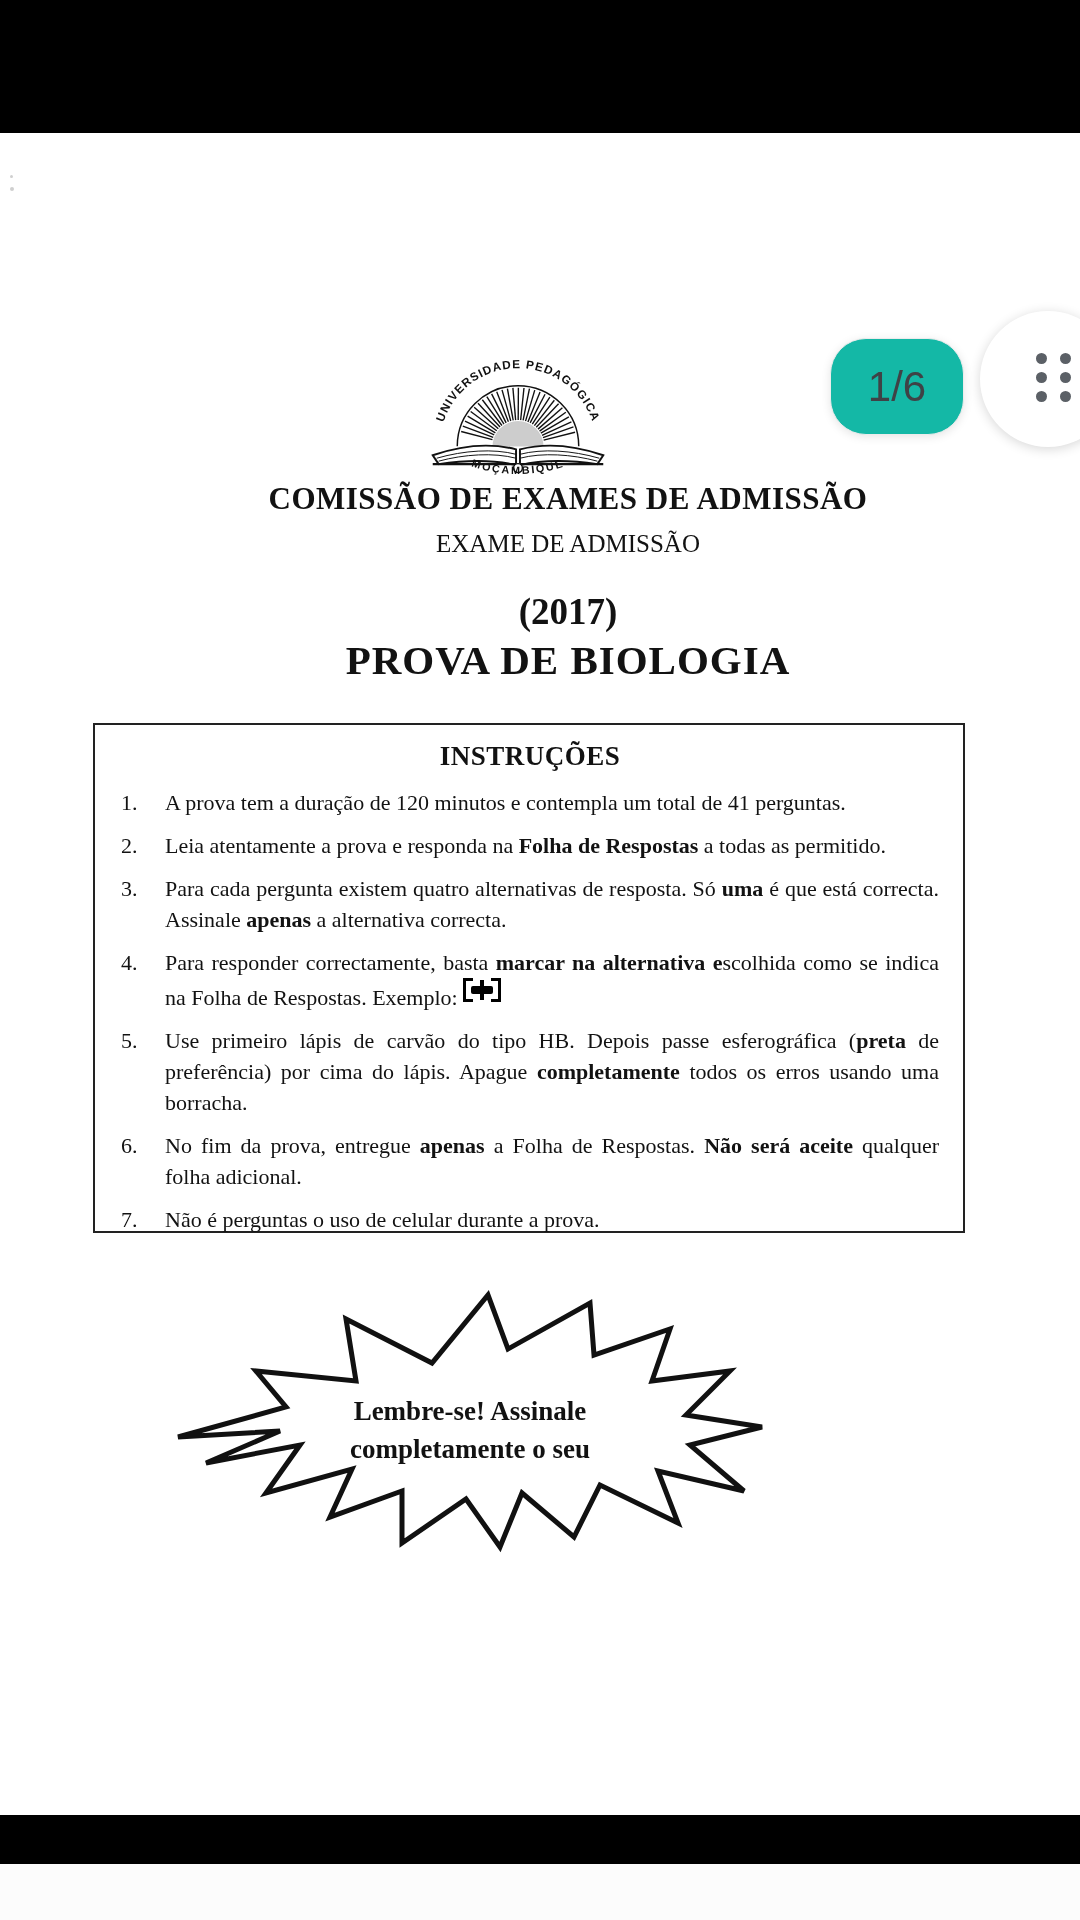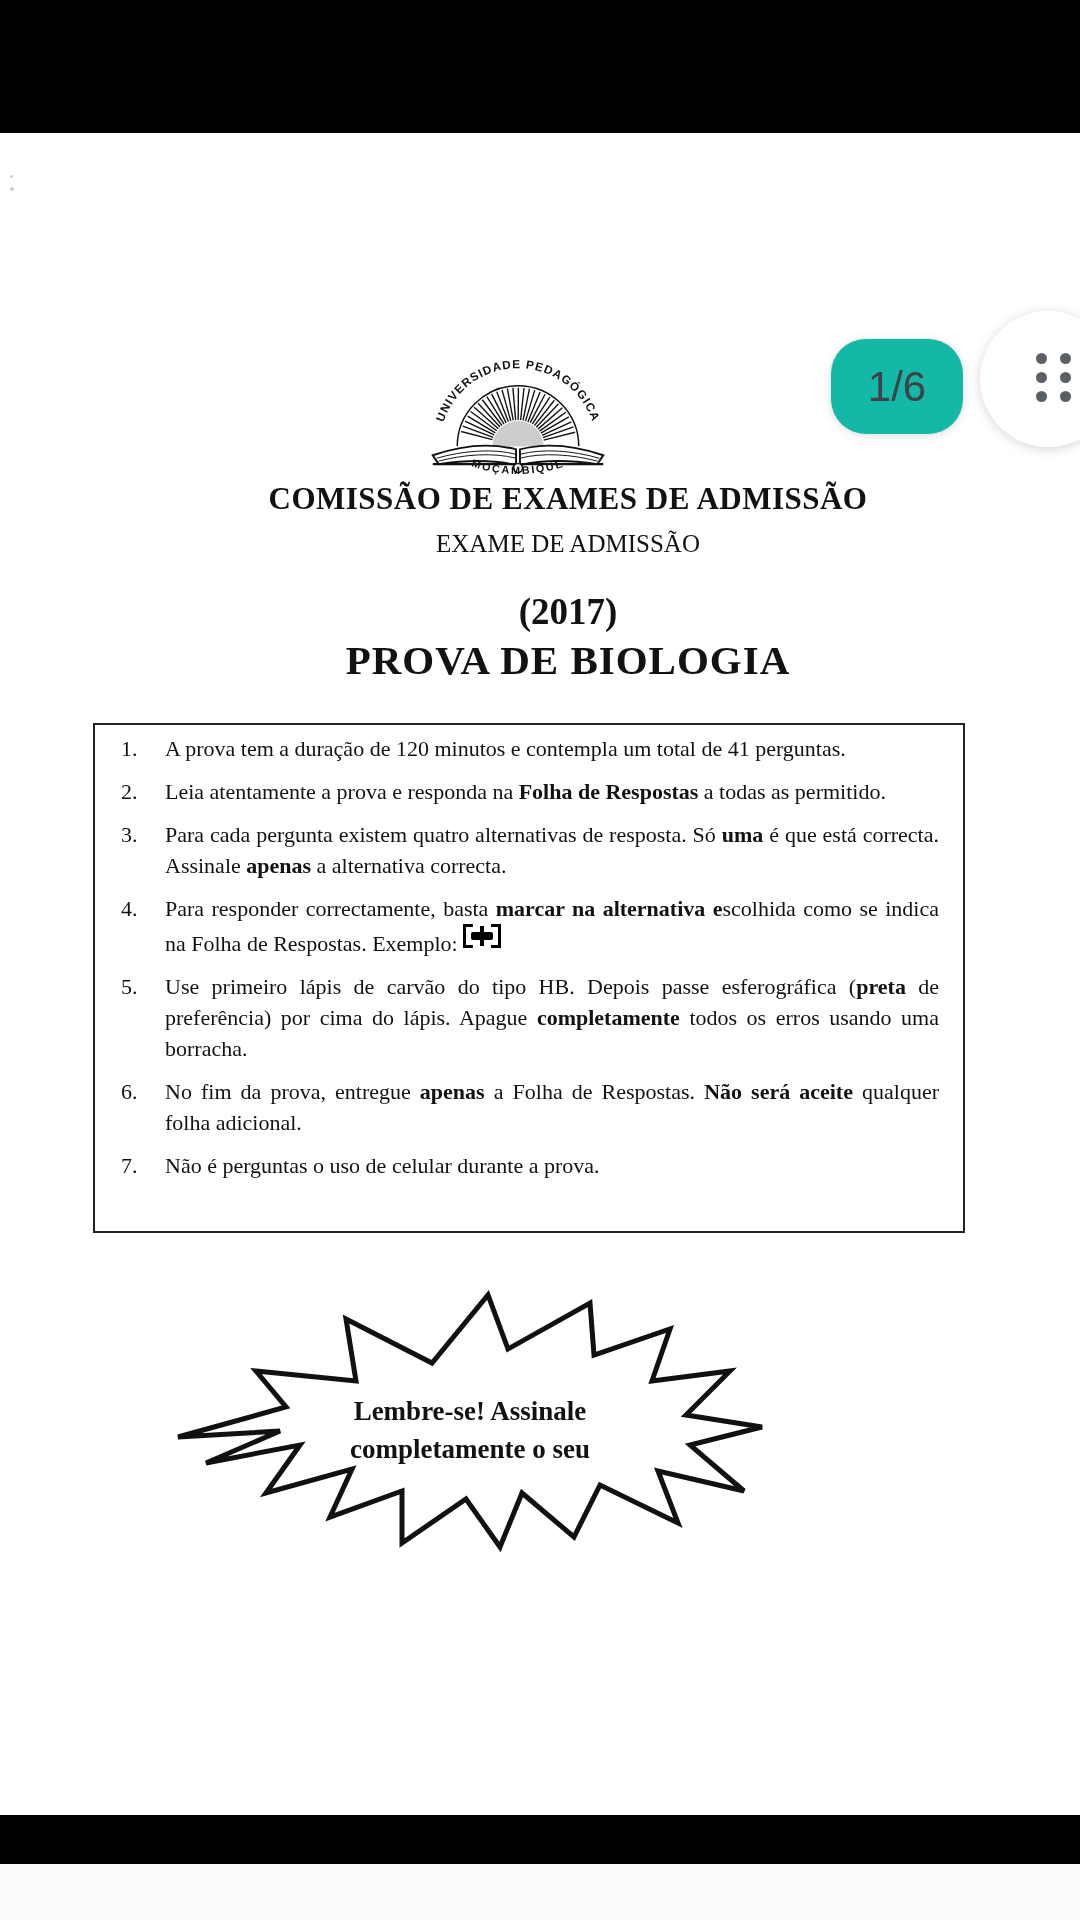--- a/index.html
+++ b/index.html
@@ -133,20 +133,21 @@
       </text>
     </svg>
   </div>
 
   <div id="org-title" class="cline">COMISSÃO DE EXAMES DE ADMISSÃO</div>
   <div id="exam-line" class="cline">EXAME DE ADMISSÃO</div>
   <div id="year-line" class="cline">(2017)</div>
   <div id="subject-title" class="cline">PROVA DE BIOLOGIA</div>
 
   <div id="ibox">
+    <div id="iheading">INSTRUÇÕES</div>
     <div id="ilist">
         <div class="ili">
           <span class="num">1.</span>
           <div class="itext"><span>A prova tem a duração de 120 minutos e contempla um total de 41 perguntas.</span></div>
         </div>
         <div class="ili">
           <span class="num">2.</span>
           <div class="itext"><span>Leia atentamente a prova e responda na </span><span class="b">Folha de Respostas</span><span> a todas as permitido.</span></div>
         </div>
         <div class="ili">

